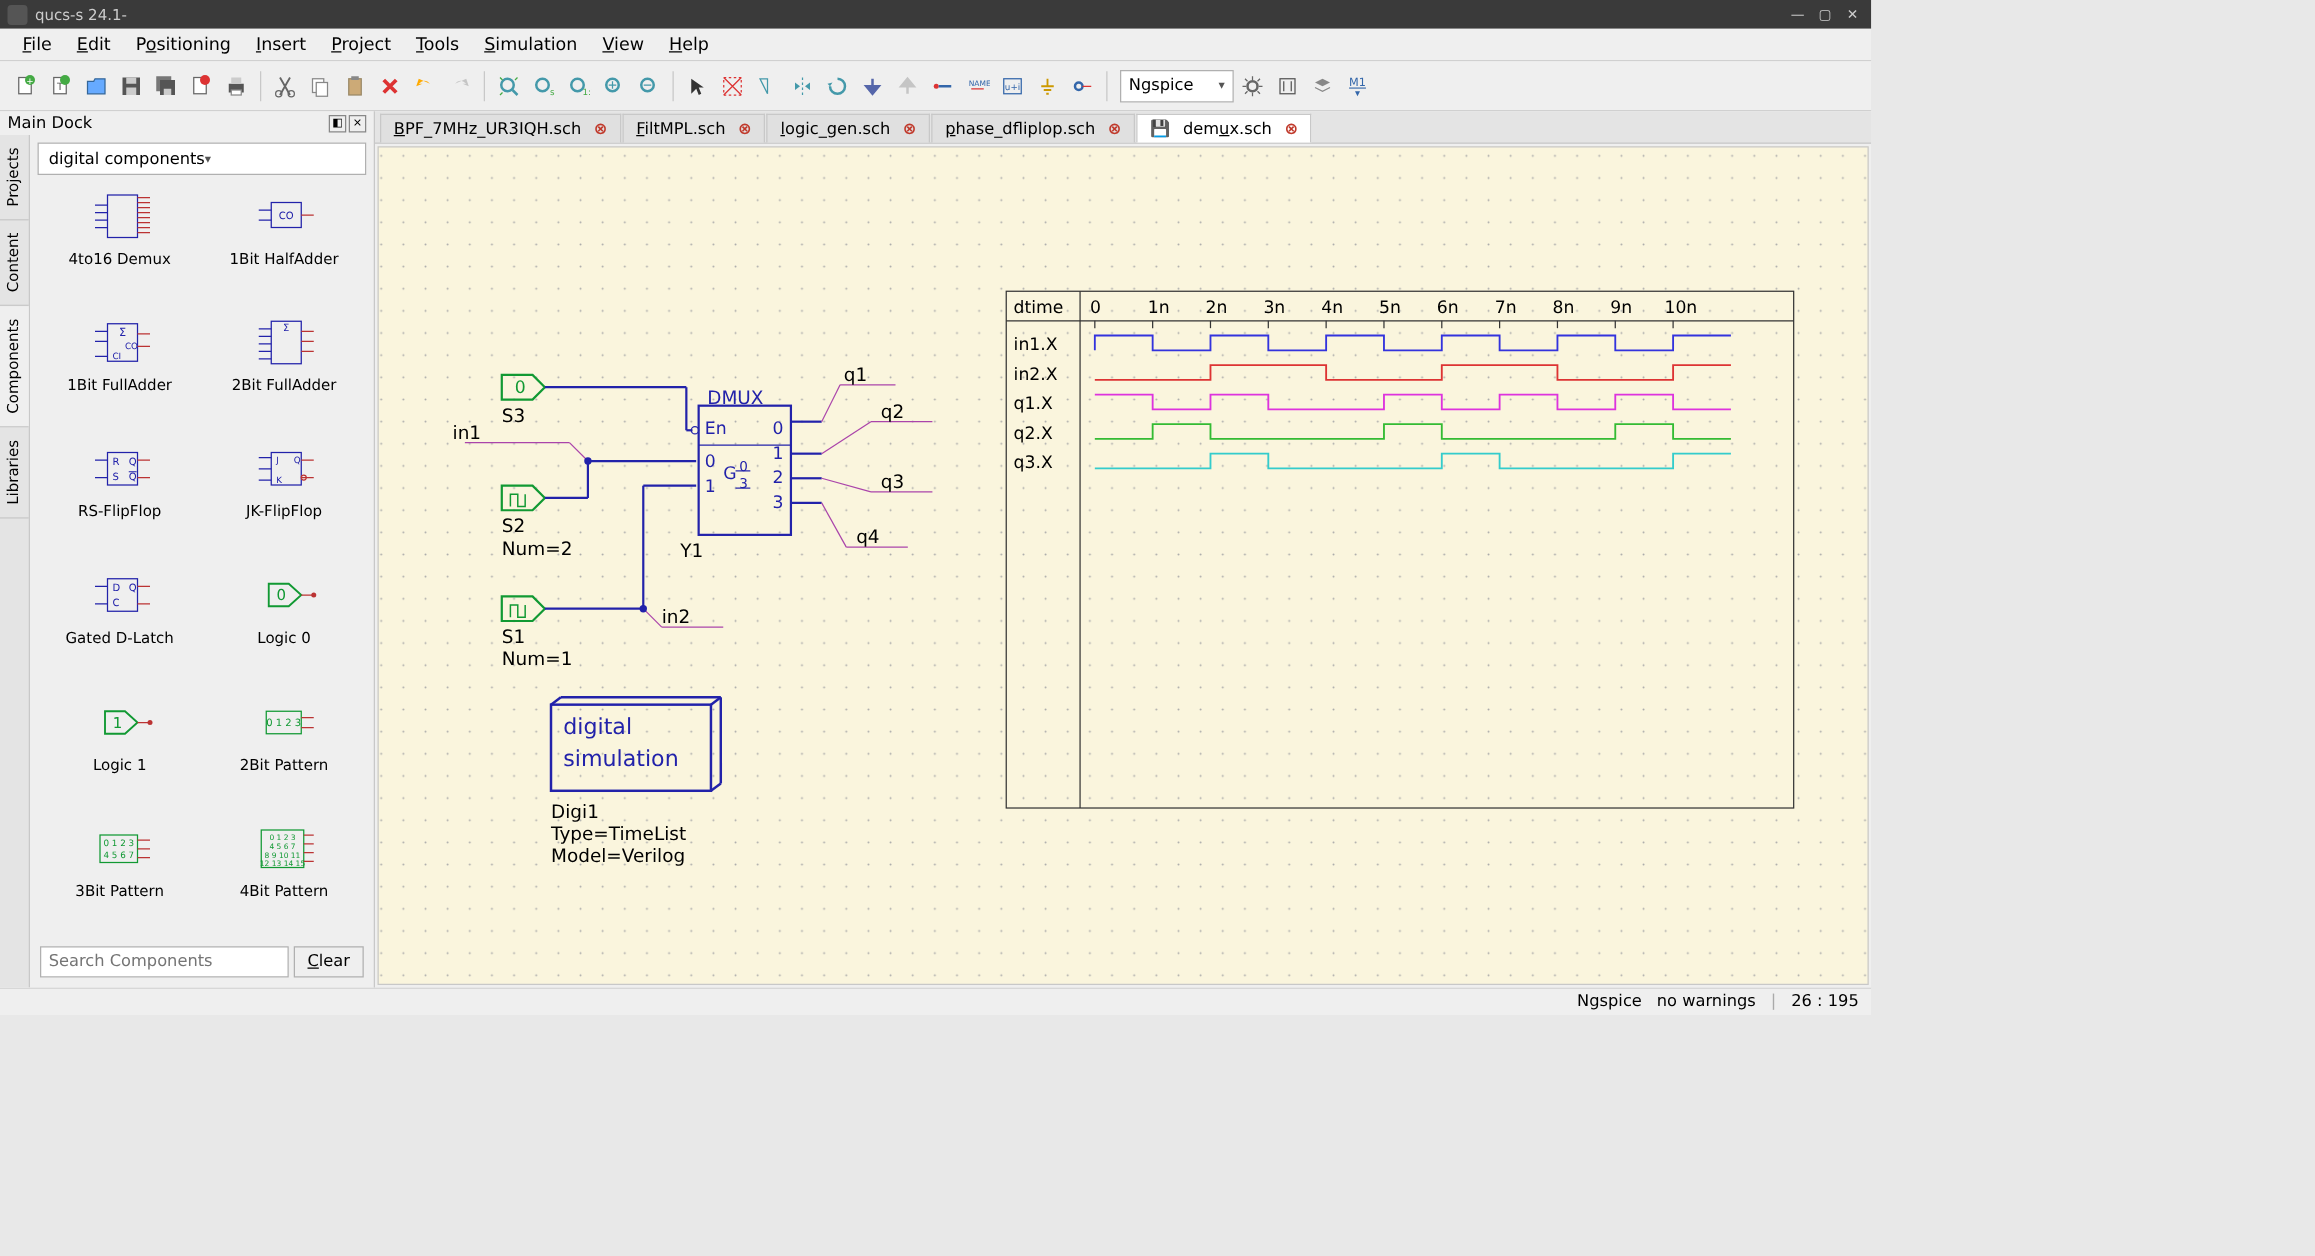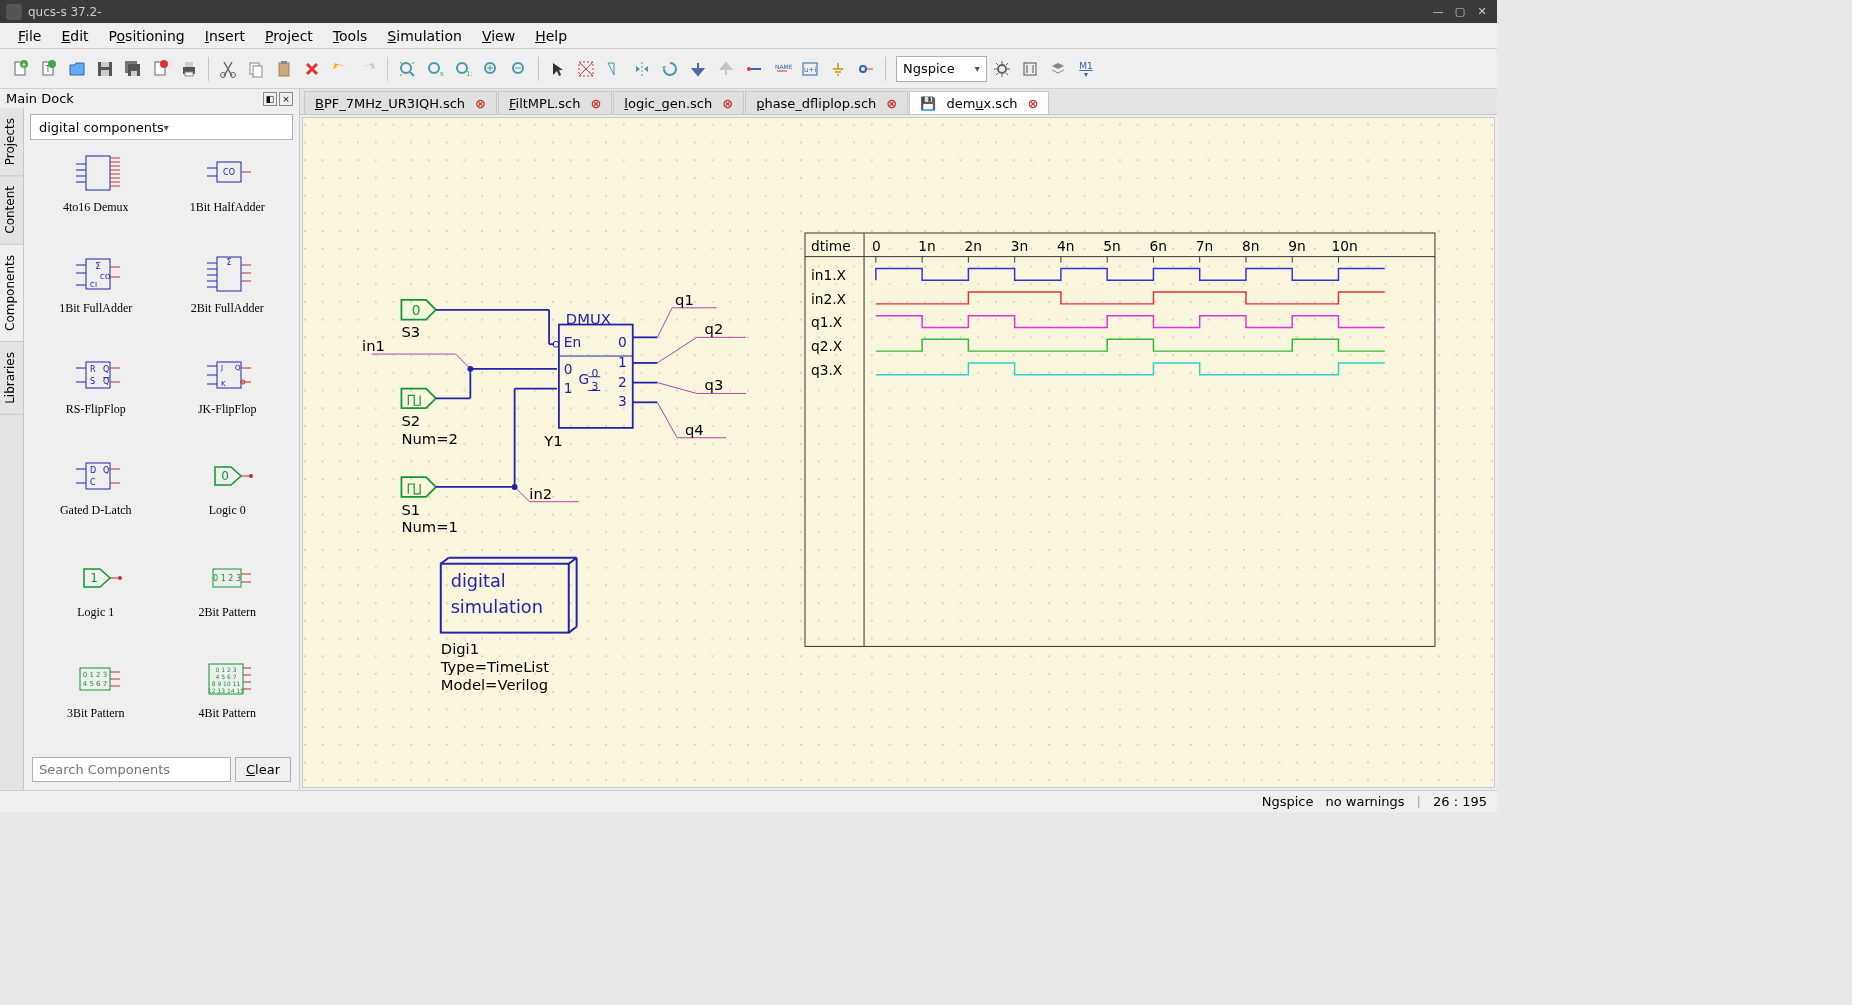--- a/index.html
+++ b/index.html
@@ -38,21 +38,21 @@
 .side-tab { writing-mode: vertical-rl; transform: rotate(180deg); padding: 10px 3px; font-size: 12px; cursor: pointer; text-align: center; border-top: 1px solid #c8c8c8; }
 .side-tab.active { background: #efefef; }
 
 .dock-content { flex: 1; display: flex; flex-direction: column; padding: 4px; overflow: hidden; }
 .combo { border: 1px solid #b0b0b0; background: #fff; height: 26px; display: flex; align-items: center; padding: 0 8px; font-size: 13px; justify-content: flex-start; margin: 2px; }
 .combo .arrow { font-size: 10px; color: #555; }
 
 .comp-grid { flex: 1; overflow-y: auto; display: grid; grid-template-columns: 1fr 1fr; gap: 4px; padding: 4px; }
 .comp-cell { display: flex; flex-direction: column; align-items: center; font-size: 12px; cursor: pointer; padding: 2px; }
 .comp-icon { width: 60px; height: 50px; display: flex; align-items: center; justify-content: flex-end; }
-.comp-label { text-align: center; margin-top: 2px; font-family: Liberation Serif, serif; }
+.comp-label { text-align: center; margin-top: 2px; }
 
 .search-row { display: flex; gap: 4px; padding: 4px; }
 .search-input { flex: 1; border: 1px solid #b0b0b0; padding: 4px 6px; font-size: 13px; background: #fff; }
 .clear-btn { border: 1px solid #b0b0b0; padding: 4px 10px; font-size: 13px; background: #efefef; cursor: pointer; }
 .clear-btn span.u { text-decoration: underline; }
 
 
 .canvas-area { flex: 1; display: flex; flex-direction: column; background: #efefef; }
 .tabs-row { display: flex; height: 26px; background: #e4e4e4; border-bottom: 1px solid #c8c8c8; padding-left: 4px; }
 .doc-tab { display: flex; align-items: center; padding: 0 10px; font-size: 13px; border: 1px solid #c8c8c8; border-bottom: none; margin-right: 1px; margin-top: 2px; cursor: pointer; background: #e0e0e0; gap: 10px; }
@@ -66,21 +66,21 @@
 
 
 .statusbar { height: 22px; background: #efefef; display: flex; align-items: center; justify-content: flex-end; padding: 0 10px; font-size: 13px; gap: 12px; border-top: 1px solid #d0d0d0; }
 .statusbar .sep { color: #aaa; }
 </style>
 </head>
 <body>
 
 <div class="titlebar">
   <div class="app-icon"></div>
-  <div class="title">qucs-s 37.2-</div>
+  <div class="title">qucs-s 24.1-</div>
   <div class="win-btn">—</div>
   <div class="win-btn">▢</div>
   <div class="win-btn">✕</div>
 </div>
 
 <div class="menubar">
   <div class="menu-item"><span class="u">F</span>ile</div>
   <div class="menu-item"><span class="u">E</span>dit</div>
   <div class="menu-item">P<span class="u">o</span>sitioning</div>
   <div class="menu-item"><span class="u">I</span>nsert</div>

